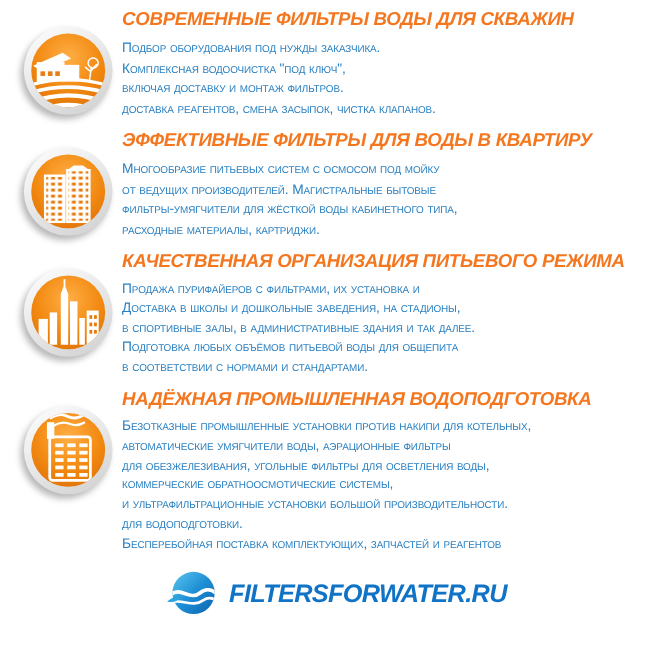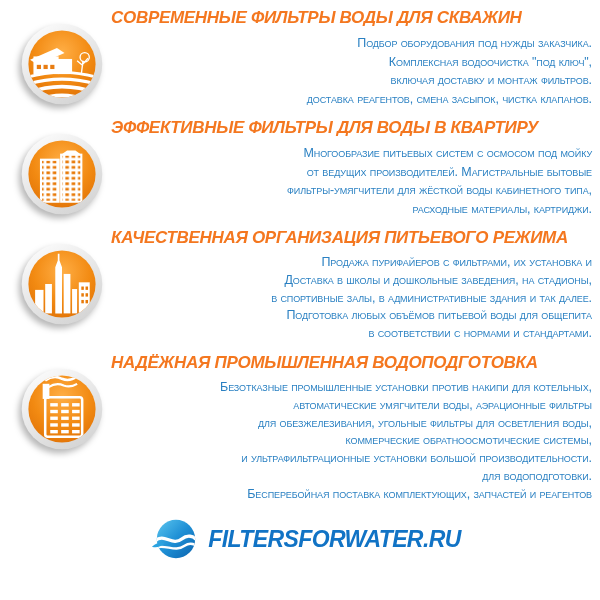--- a/index.html
+++ b/index.html
@@ -48,25 +48,23 @@
     white-space: nowrap;
   }
   .body-lines .line {
     color: #2a80c2;
     font-size: 12.5px;
     line-height: 18.5px;
     font-variant: small-caps;
     font-variant-caps: small-caps;
     letter-spacing: -0.1px;
     white-space: nowrap;
-    text-align: right;
   }
   .section.tight .body-lines .line {
     line-height: 17.8px;
-    margin-left: 40px;
   }
   .footer {
     display: flex;
     justify-content: center;
     align-items: center;
     gap: 9px;
     margin-top: 12px;
     cursor: pointer;
   }
   .logo-icon {

